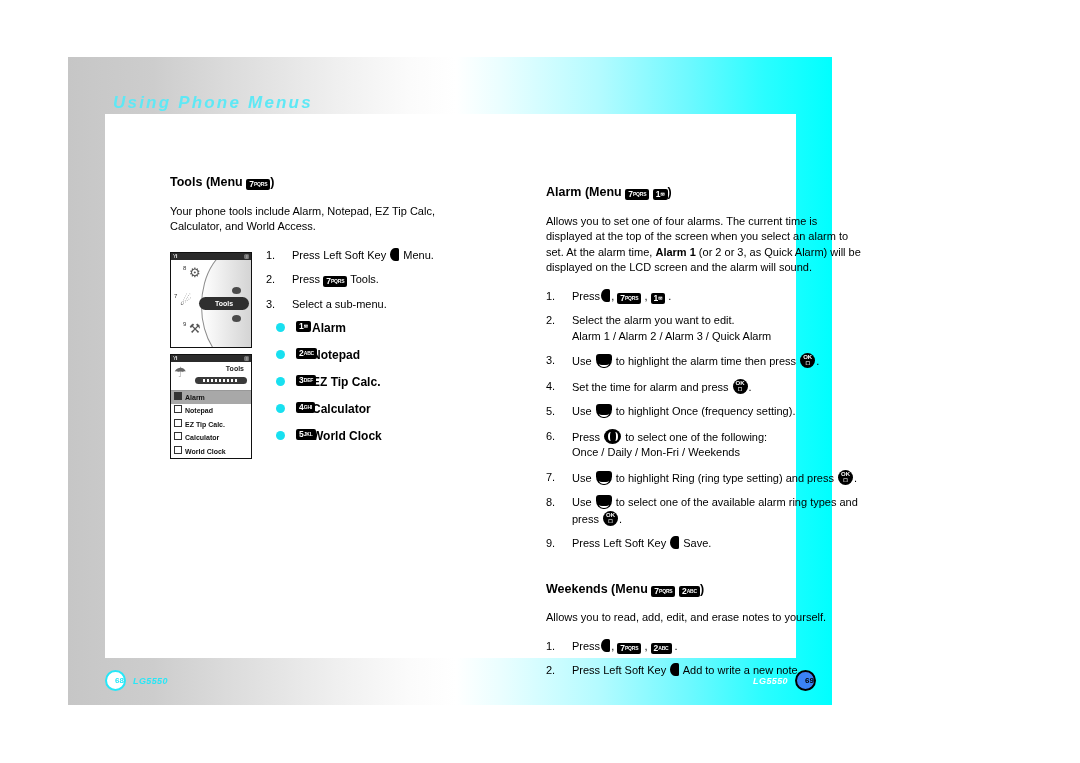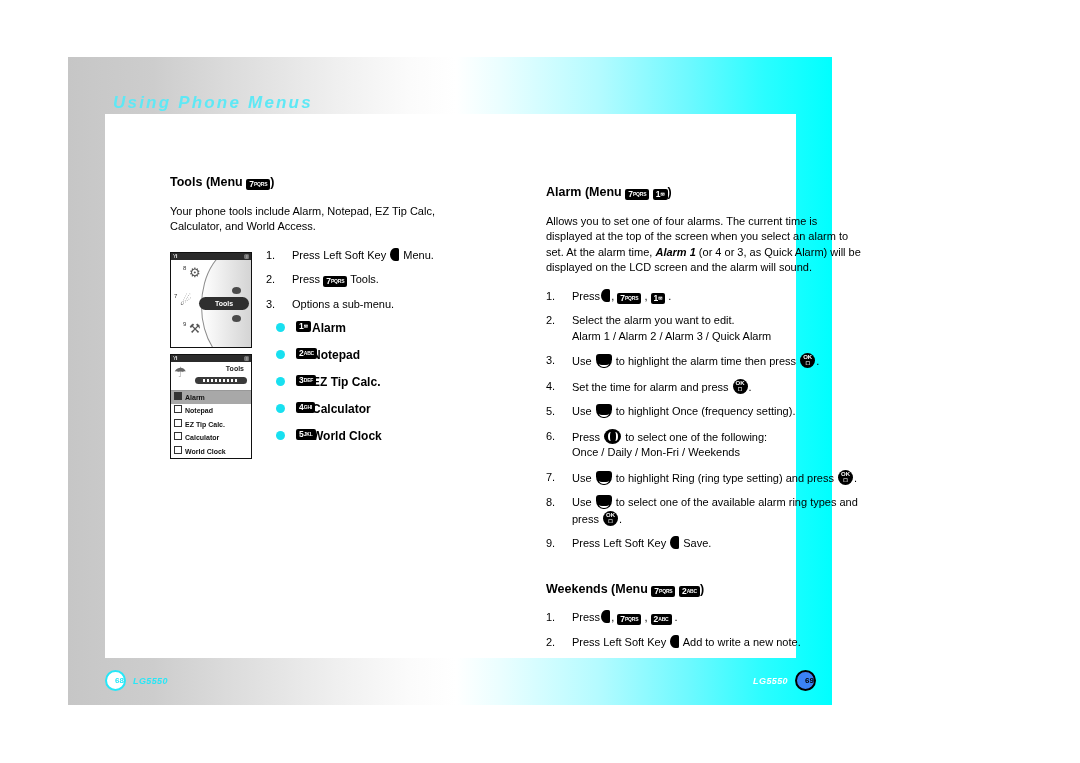--- a/index.html
+++ b/index.html
@@ -60,21 +60,21 @@
     font-size:6px;font-style:normal;font-weight:bold;line-height:7px;}
   .okkey b{position:absolute;left:0;top:7px;width:15px;text-align:center;color:#fff;
     font-size:5px;font-weight:bold;line-height:6px;}
 
   
   ol.steps{list-style:none;margin:0;padding:0;}
   ol.steps li{position:relative;padding-left:26px;font-size:11px;line-height:15.5px;
     margin-bottom:9px;}
   ol.steps li .num{position:absolute;left:0;top:0;font-size:11px;}
   .bold{font-weight:normal;}
-  .bolditalic{font-weight:bold;font-style:italic;}
+  .bolditalic{font-weight:bold;}
 
   
   ul.bullets{list-style:none;margin:8px 0 0 0;padding:0;}
   ul.bullets li{position:relative;padding-left:46px;margin-bottom:13px;
     font-size:12px;font-weight:bold;line-height:14px;}
   ul.bullets li .dot{position:absolute;left:10px;top:2px;width:9px;height:9px;
     border-radius:50%;background:#18e0f0;}
   ul.bullets li .bk{position:absolute;left:30px;top:0px;}
 
   
@@ -197,21 +197,21 @@
             <span>Press Left Soft Key </span><span class="softkey"></span>
             <span class="bold">Menu</span><span>.</span>
           </li>
           <li>
             <span class="num">2.</span>
             <span>Press </span><span class="key"><span class="n">7</span><span class="s">PQRS</span></span>
             <span class="bold">Tools</span><span>.</span>
           </li>
           <li>
             <span class="num">3.</span>
-            <span>Options a sub-menu.</span>
+            <span>Select a sub-menu.</span>
           </li>
         </ol>
 
         <ul class="bullets">
           <li>
             <span class="dot"></span>
             <span class="bk key"><span class="n">1</span><span class="s">✉</span></span>
             <span>Alarm</span>
           </li>
           <li>
@@ -241,21 +241,21 @@
 
   <div class="col col-right">
 
     <h2 class="sec">
       <span>Alarm (Menu</span>
       <span class="key"><span class="n">7</span><span class="s">PQRS</span></span>
       <span class="key"><span class="n">1</span><span class="s">✉</span></span><span>)</span>
     </h2>
 
     <p class="body">
-      <span>Allows you to set one of four alarms. The current time is displayed at the top of the screen when you select an alarm to set. At the alarm time, </span><span class="bolditalic">Alarm 1</span><span> (or 4 or 3, as Quick Alarm) will be displayed on the LCD screen and the alarm will sound.</span>
+      <span>Allows you to set one of four alarms. The current time is displayed at the top of the screen when you select an alarm to set. At the alarm time, </span><span class="bolditalic">Alarm 1</span><span> (or 2 or 3, as Quick Alarm) will be displayed on the LCD screen and the alarm will sound.</span>
     </p>
 
     <ol class="steps">
       <li>
         <span class="num">1.</span>
         <span>Press</span><span class="softkey"></span>,
         <span class="key"><span class="n">7</span><span class="s">PQRS</span></span> ,
         <span class="key"><span class="n">1</span><span class="s">✉</span></span> .
       </li>
 
@@ -317,20 +317,21 @@
         <span class="bold">Save</span><span>.</span>
       </li>
     </ol>
 
     <h2 class="sec" style="margin-top:30px;">
       <span>Weekends (Menu</span>
       <span class="key"><span class="n">7</span><span class="s">PQRS</span></span>
       <span class="key"><span class="n">2</span><span class="s">ABC</span></span><span>)</span>
     </h2>
 
+    <p class="body">Allows you to read, add, edit, and erase notes to yourself.</p>
 
     <ol class="steps">
       <li>
         <span class="num">1.</span>
         <span>Press</span><span class="softkey"></span>,
         <span class="key"><span class="n">7</span><span class="s">PQRS</span></span> ,
         <span class="key"><span class="n">2</span><span class="s">ABC</span></span> .
       </li>
       <li>
         <span class="num">2.</span>

